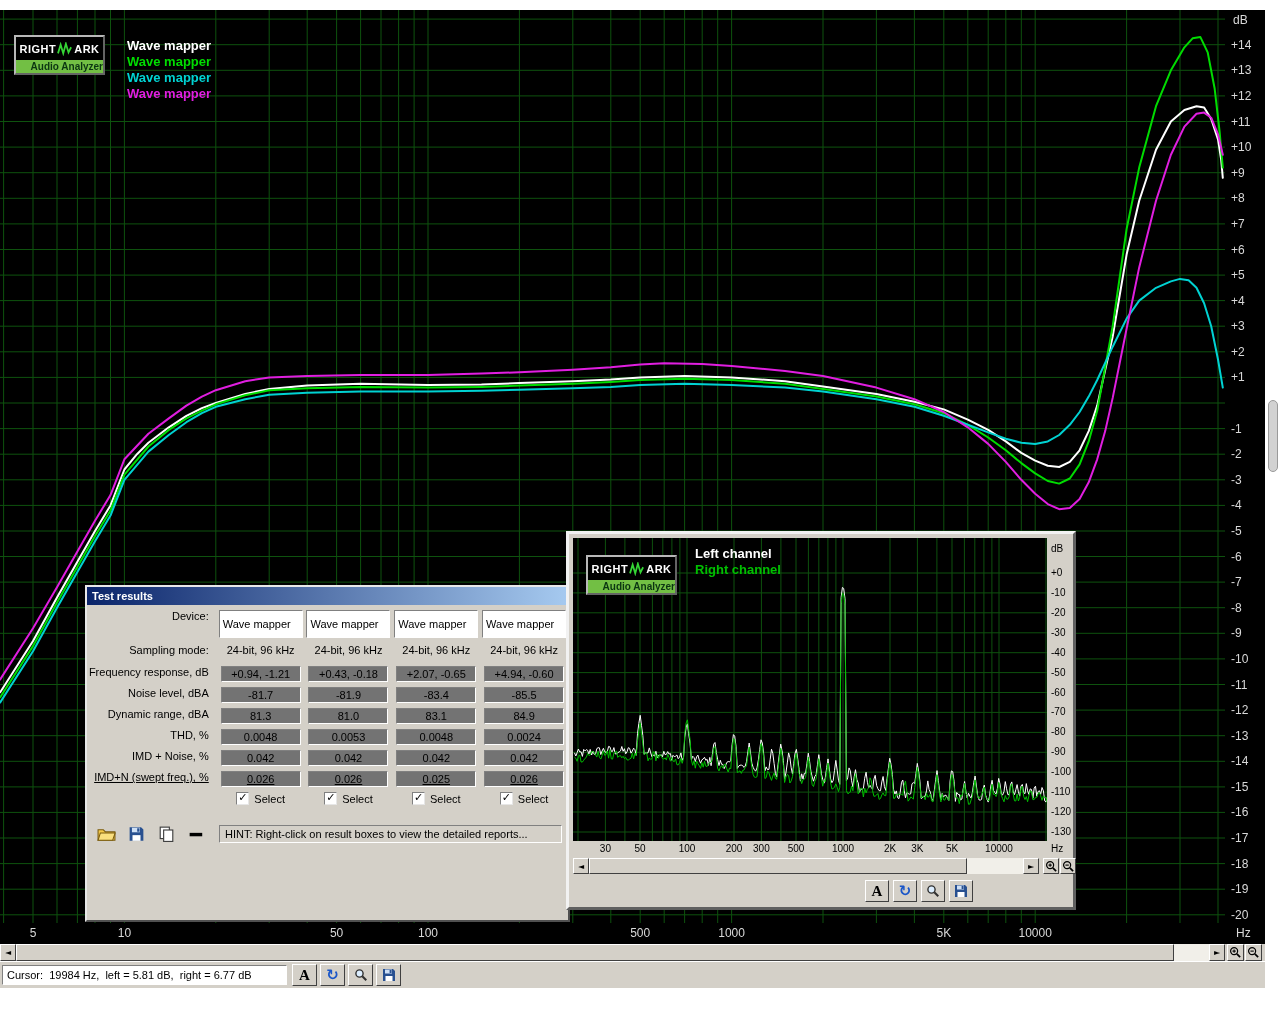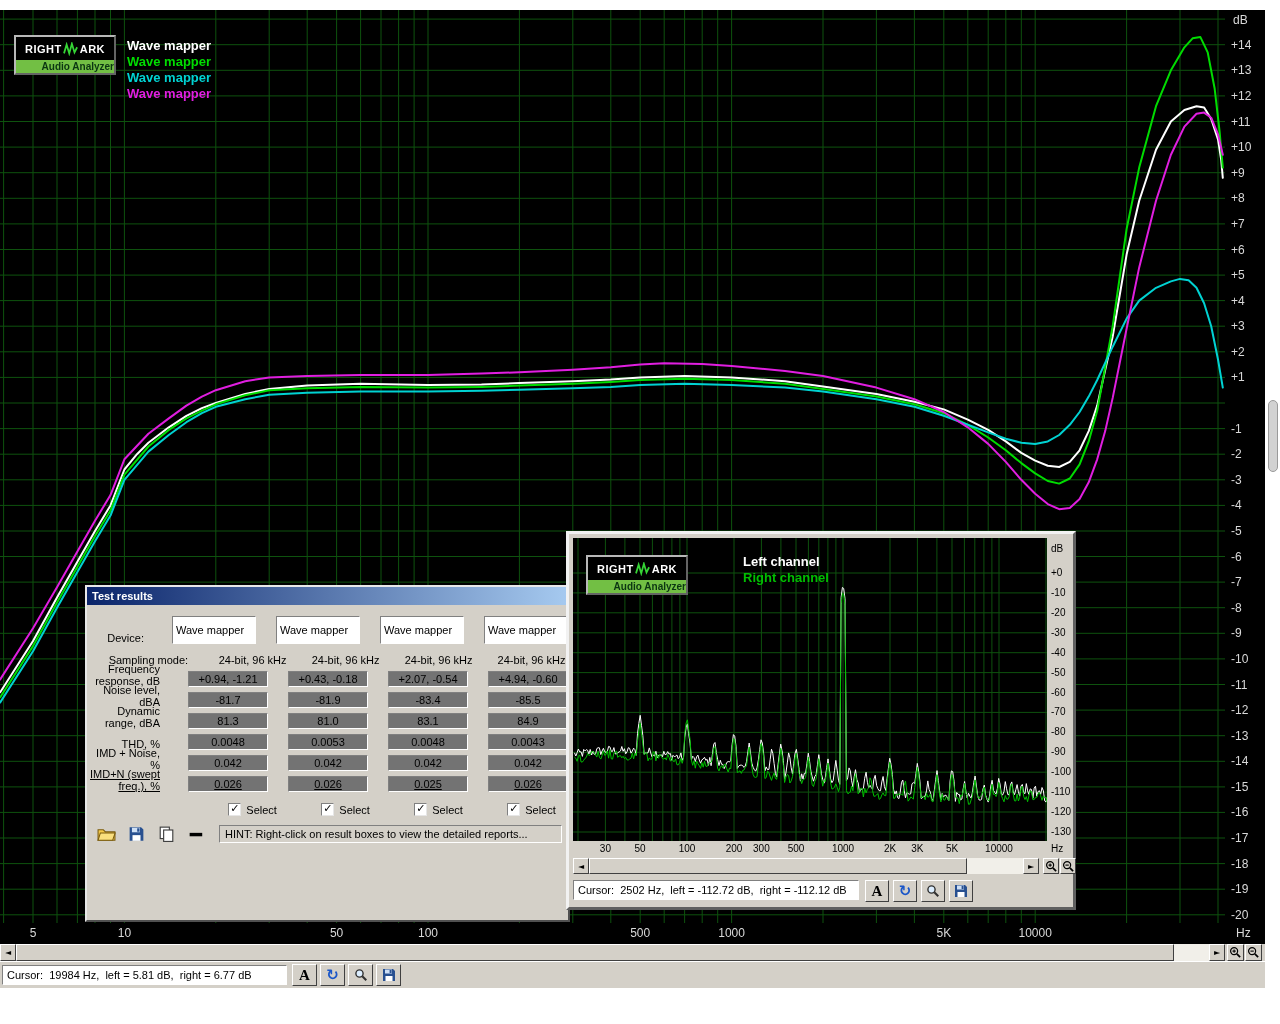--- a/index.html
+++ b/index.html
@@ -4,38 +4,38 @@
 <style>
   *{margin:0;padding:0;box-sizing:border-box;}
   html,body{width:1280px;height:1024px;}
   body{background:#ffffff;font-family:"Liberation Sans",sans-serif;position:relative;overflow:hidden;}
   svg{display:block;}
 
   .app{position:absolute;left:0;top:10px;width:1265px;height:978px;background:#000;}
   #main-chart{position:absolute;left:0;top:0;}
 
   
-  .logo{position:absolute;width:102px;background:#000;border:2px outset #b8b8b8;z-index:3;}
+  .logo{position:absolute;width:91px;background:#000;border:2px outset #b8b8b8;z-index:3;}
   .logo-main{left:14px;top:25px;}
   .logo-sp{left:17px;top:21px;}
   .logo-top{height:23px;display:flex;align-items:center;justify-content:center;gap:1px;color:#fff;font-weight:bold;font-size:11px;letter-spacing:.5px;}
   .logo-wave{width:16px;height:14px;}
   .logo-wave polyline{fill:none;stroke:#35d535;stroke-width:2;}
   .logo-bottom{height:13px;background:#72bf44;color:#0b3512;font-weight:bold;font-size:10px;text-align:right;line-height:13px;}
 
   .legend{position:absolute;z-index:3;}
   .legend-main{left:127px;top:28px;}
-  .legend-sp{left:126px;top:20px;margin-left:48px;}
+  .legend-sp{left:126px;top:12px;}
   .legend .li{font-weight:bold;font-size:13px;line-height:16px;}
 
   
   .tr-win{position:absolute;left:85px;top:575px;width:485px;height:337px;background:#d4d0c8;border:2px solid;border-color:#e8e8e8 #505050 #505050 #e8e8e8;z-index:5;}
   .tr-title{height:18px;background:linear-gradient(90deg,#0a246a,#a6caf0);color:#fff;font-size:11px;font-weight:bold;line-height:18px;padding-left:5px;}
   .tr-grid{padding-top:5px;}
-  .tr-row{display:flex;align-items:flex-end;gap:20px;}
+  .tr-row{display:flex;align-items:flex-start;}
   .tr-label{width:130px;text-align:right;padding-right:8px;font-size:11px;color:#000;}
   .tr-cell{width:88px;display:flex;justify-content:center;align-items:center;}
   .device-box{width:84px;height:28px;background:#fff;border:1px solid;border-color:#808080 #fff #fff #808080;font-size:11px;padding:1px 3px;display:flex;align-items:center;}
   .val-box{width:80px;height:16px;background:#737373;border:1px solid;border-color:#808080 #fff #fff #808080;font-size:11px;text-align:center;line-height:14px;}
   .samp{font-size:11px;text-align:center;}
   .sel{display:flex;align-items:center;gap:5px;font-size:11px;}
   .cb{width:13px;height:13px;background:#fff;border:1px solid;border-color:#808080 #e6e6e6 #e6e6e6 #808080;position:relative;}
   .check{position:absolute;left:1px;top:-2px;font-family:"DejaVu Sans",sans-serif;font-size:11px;font-weight:bold;color:#000;}
   .tr-bottom{display:flex;align-items:center;margin-top:7px;padding:0 6px;}
   .tool-btn{width:27px;height:22px;display:flex;align-items:center;justify-content:center;margin-right:3px;}
@@ -266,21 +266,21 @@
         </div>
         <div class="tr-row" style="height: 21px;">
           <div class="tr-label">Frequency response, dB</div>
           <div class="tr-cell">
             <div class="val-box">+0.94, -1.21</div>
           </div>
           <div class="tr-cell">
             <div class="val-box">+0.43, -0.18</div>
           </div>
           <div class="tr-cell">
-            <div class="val-box">+2.07, -0.54</div>
+            <div class="val-box">+2.07, -0.65</div>
           </div>
           <div class="tr-cell">
             <div class="val-box">+4.94, -0.60</div>
           </div>
         </div>
         <div class="tr-row" style="height: 21px;">
           <div class="tr-label">Noise level, dBA</div>
           <div class="tr-cell">
             <div class="val-box">-81.7</div>
           </div>
@@ -314,21 +314,21 @@
           <div class="tr-cell">
             <div class="val-box">0.0048</div>
           </div>
           <div class="tr-cell">
             <div class="val-box">0.0053</div>
           </div>
           <div class="tr-cell">
             <div class="val-box">0.0048</div>
           </div>
           <div class="tr-cell">
-            <div class="val-box">0.0043</div>
+            <div class="val-box">0.0024</div>
           </div>
         </div>
         <div class="tr-row" style="height: 21px;">
           <div class="tr-label">IMD + Noise, %</div>
           <div class="tr-cell">
             <div class="val-box">0.042</div>
           </div>
           <div class="tr-cell">
             <div class="val-box">0.042</div>
           </div>
@@ -542,21 +542,20 @@
     </div>
     <div class="zoom-btn" style="left:491px;top:324px;width:16px;height:16px;">
       <svg viewBox="0 0 14 14">
           <circle cx="5.5" cy="5.5" r="3.8" fill="none" stroke="#000" stroke-width="1.3"></circle>
           <line x1="3.7" y1="5.5" x2="7.3" y2="5.5" stroke="#000" stroke-width="1.2"></line>
           <line x1="8.4" y1="8.4" x2="12" y2="12" stroke="#000" stroke-width="1.8"></line>
         </svg>
     </div>
 
     <div class="sp-statusrow">
-      <div class="cursor-box">Cursor:  2502 Hz,  left = -112.72 dB,  right = -112.12 dB</div>
       <div class="st-btn" style="left:296px">
           <span class="btn-a">A</span>
         </div>
       <div class="st-btn" style="left:324px">
           <span class="btn-refresh">↻</span>
         </div>
       <div class="st-btn" style="left:352px">
         <svg viewBox="0 0 14 14">
             <circle cx="5.5" cy="5.5" r="3.6" fill="#dceeff" stroke="#303030" stroke-width="1.4"></circle>
             <line x1="8.3" y1="8.3" x2="12.3" y2="12.3" stroke="#303030" stroke-width="2"></line>

